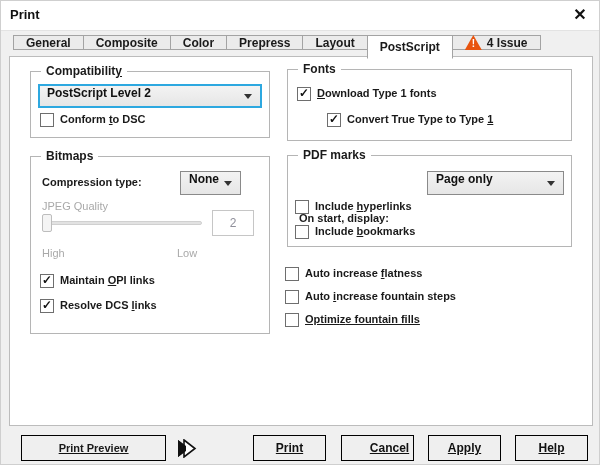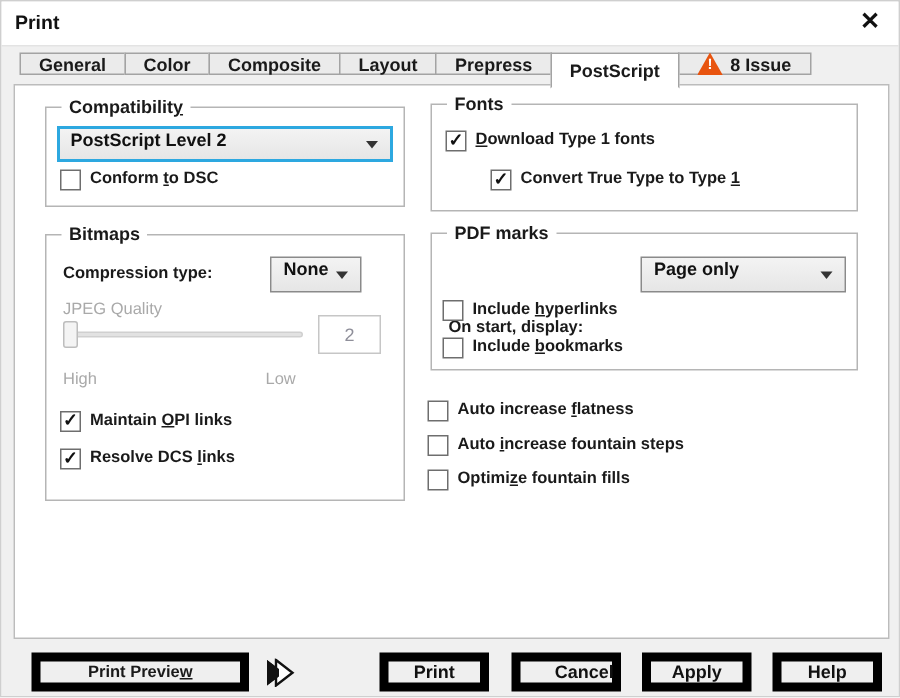--- a/index.html
+++ b/index.html
@@ -90,60 +90,60 @@
     position:absolute; width:10px; height:18px; background:#f4f4f4;
     border:1px solid #bdbdbd; border-radius:2px;
   }
   .value-box {
     position:absolute; background:#ffffff; border:1px solid #c6c6c6;
     font-size:12px; color:#8f8f9a; text-align:center;
   }
 
   
   .btn {
-    position:absolute; height:26px; background:#efefef; border:6px solid #000000;
+    position:absolute; height:26px; background:#efefef; border:1px solid #000000;
     font-size:12px; font-weight:600; color:#111; text-align:center;
-    display:flex; align-items:center; justify-content:center; cursor:default;
+    display:flex; align-items:center; justify-content:center; cursor:default;text-decoration:underline;
   }
   .flyout-arrow { position:absolute; }
 </style>
 </head>
 <body>
 
 <div class="dialog">
 
   <div class="titlebar">
     <span class="title-text">Print</span>
     <span class="close-btn">✕</span>
   </div>
 
   <div class="dlg-body">
 
     <div class="tabs">
       <div class="tab">
           <span>General</span>
         </div>
       <div class="tab">
+          <span>Composite</span>
+        </div>
+      <div class="tab">
           <span>Color</span>
         </div>
       <div class="tab">
-          <span>Composite</span>
+          <span>Prepress</span>
         </div>
       <div class="tab">
           <span>Layout</span>
-        </div>
-      <div class="tab">
-          <span>Prepress</span>
         </div>
       <div class="tab active">
           <span>PostScript</span>
         </div>
       <div class="tab">
         <span class="warn-tri">!</span>
-        <span>8 Issue</span>
+        <span>4 Issue</span>
       </div>
     </div>
 
     <div class="pane">
 
       <div class="group" style="left:20px; top:14px; width:240px; height:67px;">
         <span class="group-title"><span>Compatibilit</span><span class="mn">y</span><span></span></span>
       </div>
       <div class="combo focused" style="left:28px; top:27px; width:224px;">
         <span>PostScript Level 2</span>
@@ -190,21 +190,21 @@
       <span class="cb" style="left:285px; top:143px;"></span>
       <span class="cb-label lbl" style="left:305px; top:143px;"><span>Include </span><span class="mn">h</span><span>yperlinks</span></span>
       <span class="cb" style="left:285px; top:168px;"></span>
       <span class="cb-label lbl" style="left:305px; top:168px;"><span>Include </span><span class="mn">b</span><span>ookmarks</span></span>
 
       <span class="cb" style="left:275px; top:210px;"></span>
       <span class="cb-label lbl" style="left:295px; top:210px;"><span>Auto increase </span><span class="mn">f</span><span>latness</span></span>
       <span class="cb" style="left:275px; top:233px;"></span>
       <span class="cb-label lbl" style="left:295px; top:233px;"><span>Auto </span><span class="mn">i</span><span>ncrease fountain steps</span></span>
       <span class="cb" style="left:275px; top:256px;"></span>
-      <span class="cb-label lbl" style="left:295px; top:256px;"><span>Optimi</span><span class="mn">z</span><span>e fountain fills</span></span>
+      <span class="cb-label lbl" style="left:295px; top:256px;text-decoration:underline;"><span>Optimi</span><span class="mn">z</span><span>e fountain fills</span></span>
 
     </div>
 
     <div class="btn" style="left:20px; top:404px; width:145px;">
         <span class="lbl"><span>Print Previe</span><span class="mn">w</span><span></span></span>
       </div>
 
     <svg class="flyout-arrow" style="left:175px; top:408px;" width="22" height="19" viewBox="0 0 22 19">
       <polygon points="2,1 13,9.5 2,18" fill="#111"></polygon>
       <polygon points="8,1 19,9.5 8,18" fill="#ffffff" stroke="#111" stroke-width="1.6"></polygon>

